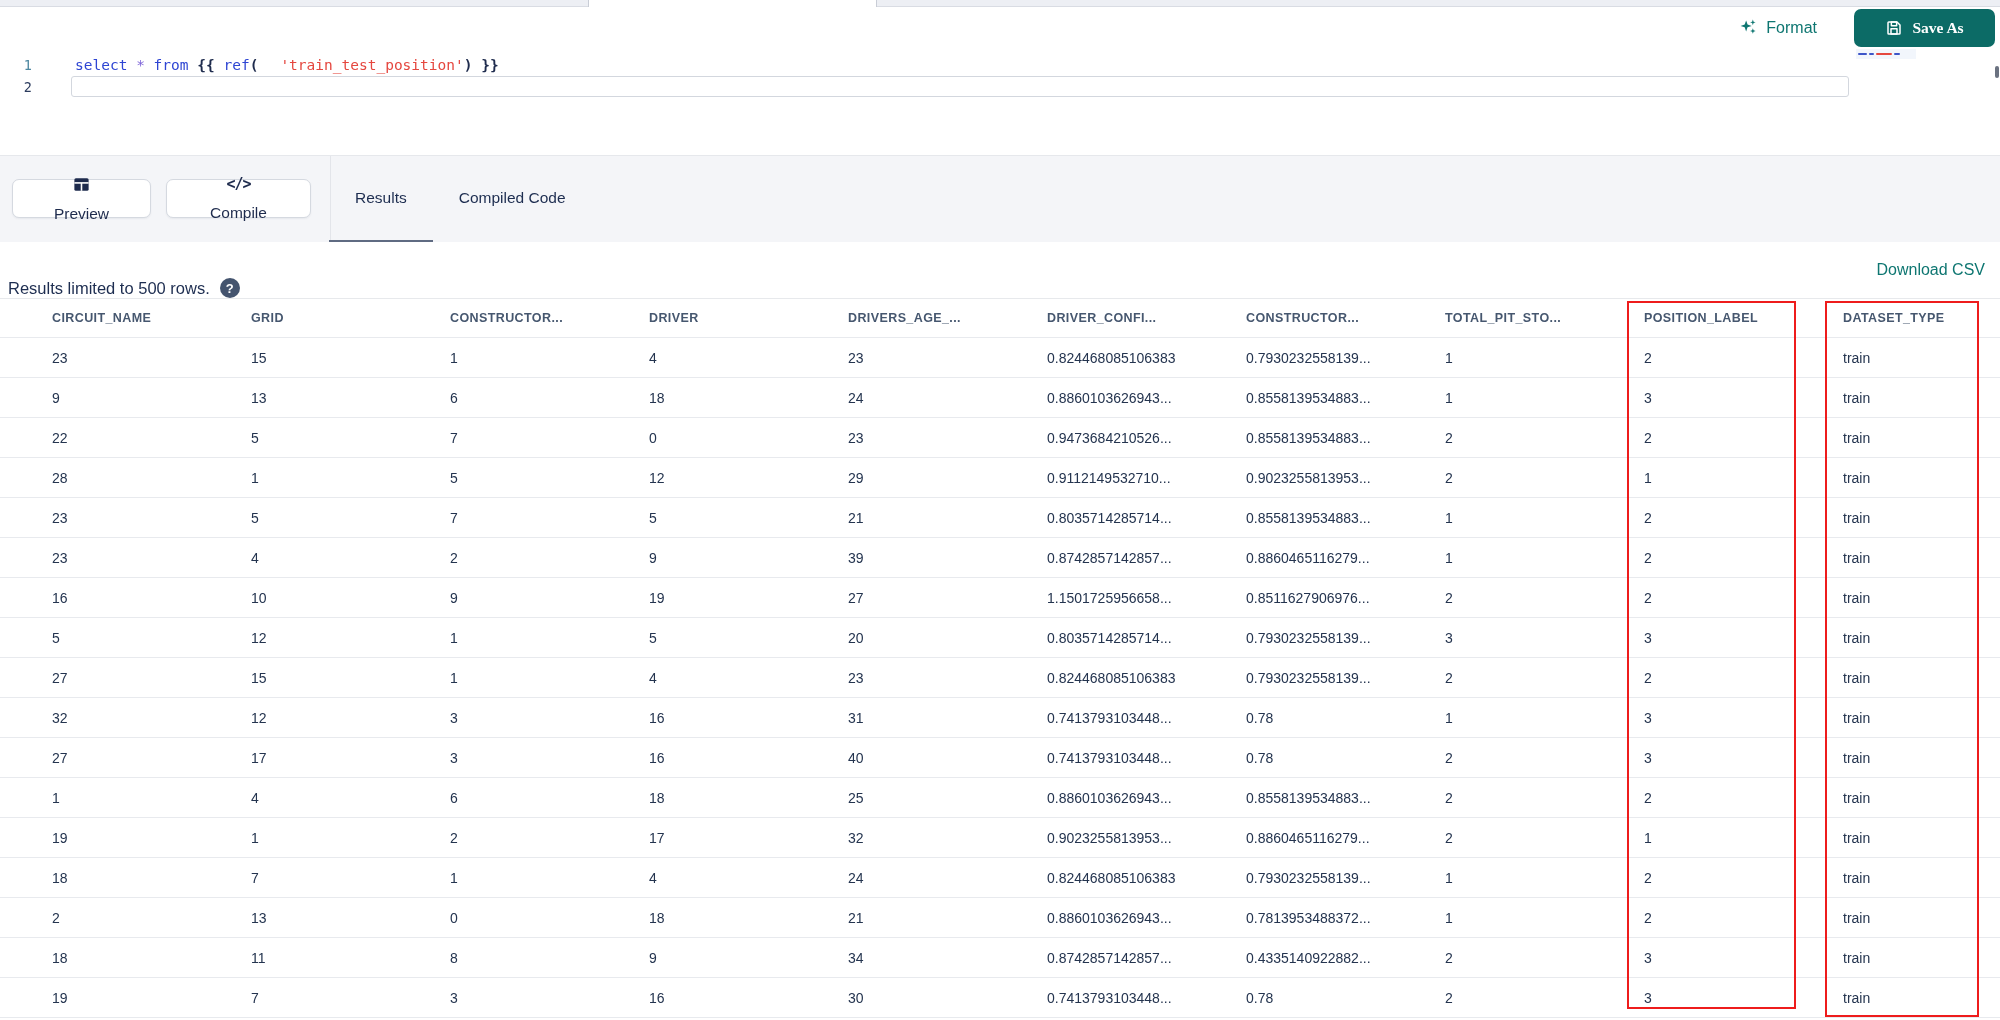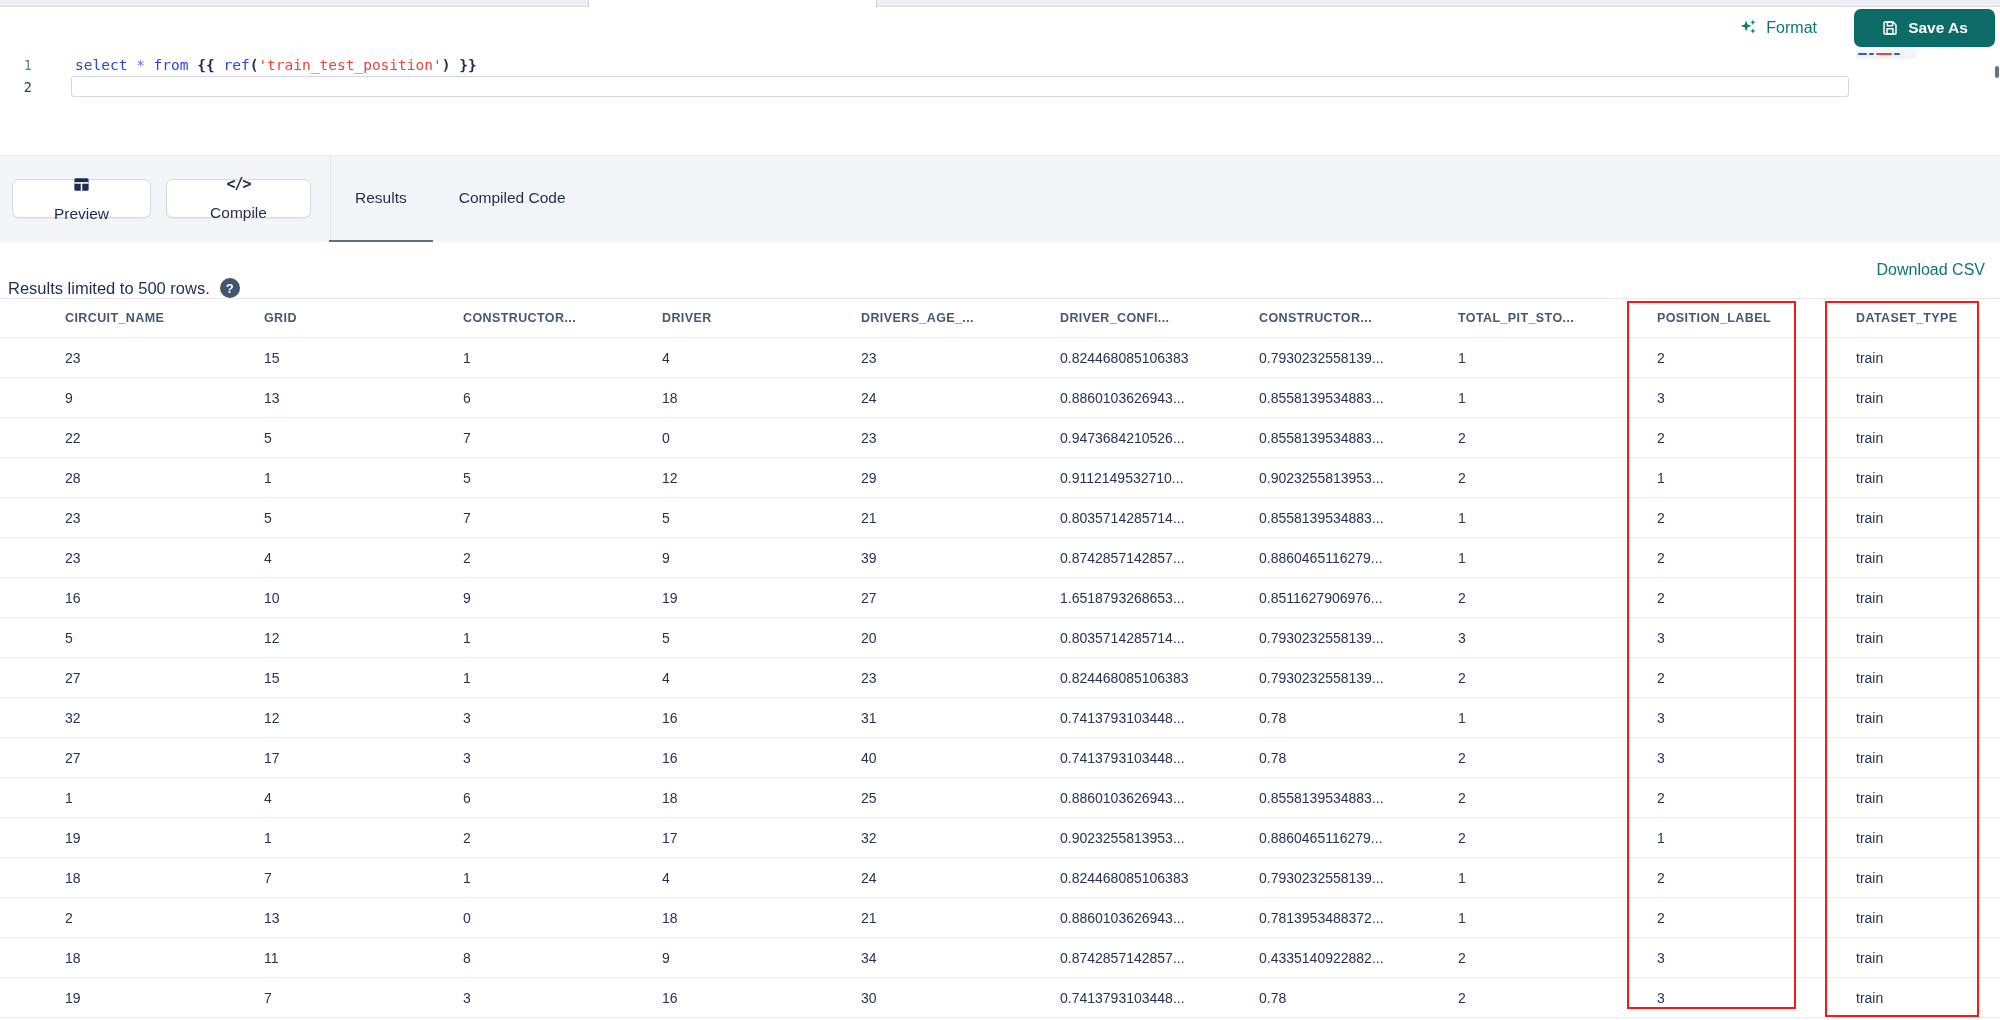--- a/index.html
+++ b/index.html
@@ -9,35 +9,35 @@
 
   
   .tabstrip { position:absolute; left:0; top:0; width:2000px; height:7px; background:#edeff4; border-bottom:1px solid #d9dce3; }
   .tabstrip-active { position:absolute; left:588px; top:0; width:289px; height:8px; background:#ffffff; border-left:1px solid #c9cdd6; border-right:1px solid #c9cdd6; }
 
   
   .topbar { position:absolute; left:0; top:7px; width:2000px; height:41px; background:#fff; }
   .format-btn { position:absolute; right:183px; top:0; height:41px; display:flex; align-items:center; gap:8px;
                 color:var(--teal,#0d7a74); font-size:16px; cursor:pointer; }
   .saveas { position:absolute; right:5px; top:2px; width:141px; height:38px; background:var(--accent,#0c6b66);
-            border:none; border-radius:7px; color:#fff; font-family:Liberation Sans, sans-serif; font-size:15.5px; font-weight:600;
+            border:none; border-radius:7px; color:#fff; font-family:Liberation Serif, serif; font-size:15.5px; font-weight:600;
             display:flex; align-items:center; justify-content:center; gap:9px; cursor:pointer; }
 
   
   .editor { position:absolute; left:0; top:48px; width:2000px; height:107px; background:#fff; }
   .code-line { display:flex; height:22px; line-height:22px; font-family:"DejaVu Sans Mono", monospace; font-size:14.5px; }
   #code-lines { padding-top:6px; }
   .lnum { width:44px; text-align:right; padding-right:12px; font-size:13.5px; color:#4d87a0; flex:none; }
   .code-line.active .lnum { color:#2c3c5e; }
   .lcontent { padding-left:31px; white-space:pre; color:#1e2b4d; }
   .code-line.active .lcontent { width:1778px; height:21px; border:1px solid #d3d7de; border-radius:3px; padding-left:4px; margin-left:27px; }
   .tk-kw { color:var(--kw,#2e45d3); }
   .tk-st { color:#7d64d8; }
   .tk-br { color:#1e2b4d; font-weight:600; }
-  .tk-sr { color:var(--str,#e5473f); }
+  .tk-sr { color:var(--str,#e5473f);margin-left:22px; }
   .tk-pl { color:#1e2b4d; }
   .minimap { position:absolute; left:1856px; top:1px; width:60px; height:10px; background:#f2f6fc; display:flex; align-items:center; gap:2px; padding:0 2px; }
   .minimap b { display:inline-block; height:2px; border-radius:1px; }
   .mm-b { background:#3d55c8; } .mm-r { background:#e5473f; }
   .scrolldot { position:absolute; right:1px; top:18px; width:4px; height:12px; background:#6b7280; border-radius:2px; }
 
   
   .toolbar { position:absolute; left:0; top:155px; width:2000px; height:87px; background:#f4f5f8; border-top:1px solid #e6e8ec; }
   .tbtn { position:absolute; top:23px; height:39px; background:#fff; border:1px solid #d5d9e0; border-radius:7px;
           box-shadow:0 1px 2px rgba(9,30,66,.06); display:flex; align-items:center; justify-content:center; gap:11px;
@@ -55,21 +55,21 @@
   .resultsbar { position:absolute; left:0; top:242px; width:2000px; height:57px; background:#fff; border-bottom:1px solid #e7e9ec; }
   .limit-group { position:absolute; left:8px; top:0; height:56px; display:flex; align-items:flex-end; gap:10px; }
   .limit-text { font-size:16.5px; color:#1d2d50; }
   .help { width:20px; height:20px; border-radius:50%; background:#44546e; color:#fff; font-size:13px; font-weight:700;
           display:flex; align-items:center; justify-content:center; cursor:pointer; }
   .download { position:absolute; right:15px; top:0; height:56px; display:flex; align-items:center;
               color:var(--teal,#0d7a74); font-size:16px; cursor:pointer; }
 
   
   .grid { position:absolute; left:0; top:299px; width:2000px; height:721px; overflow:hidden; background:#fff; }
-  .trow { display:grid; grid-template-columns:repeat(10,199px); padding-left:49px; height:40px; border-bottom:1px solid #e8eaee; align-items:center; }
+  .trow { display:grid; grid-template-columns:repeat(10,199px); padding-left:36px; height:40px; border-bottom:1px solid #e8eaee; align-items:center; }
   .trow.thead { height:39px; }
   .hcell { padding-left:16px; font-size:12.5px; font-weight:700; letter-spacing:.4px; color:var(--hdr,#46576f); white-space:nowrap; overflow:hidden; }
   .cell { padding-left:16px; font-size:14px; color:#24344f; white-space:nowrap; overflow:hidden; }
 
   
   .hlbox { position:absolute; border:2px solid var(--red,#ee1c1c); pointer-events:none; z-index:5; }
 
   svg { display:block; }
 </style>
 </head>
@@ -238,21 +238,21 @@
         <div class="cell">1</div>
         <div class="cell">2</div>
         <div class="cell">train</div>
       </div>
       <div class="trow">
         <div class="cell">16</div>
         <div class="cell">10</div>
         <div class="cell">9</div>
         <div class="cell">19</div>
         <div class="cell">27</div>
-        <div class="cell">1.6518793268653...</div>
+        <div class="cell">1.1501725956658...</div>
         <div class="cell">0.8511627906976...</div>
         <div class="cell">2</div>
         <div class="cell">2</div>
         <div class="cell">train</div>
       </div>
       <div class="trow">
         <div class="cell">5</div>
         <div class="cell">12</div>
         <div class="cell">1</div>
         <div class="cell">5</div>

